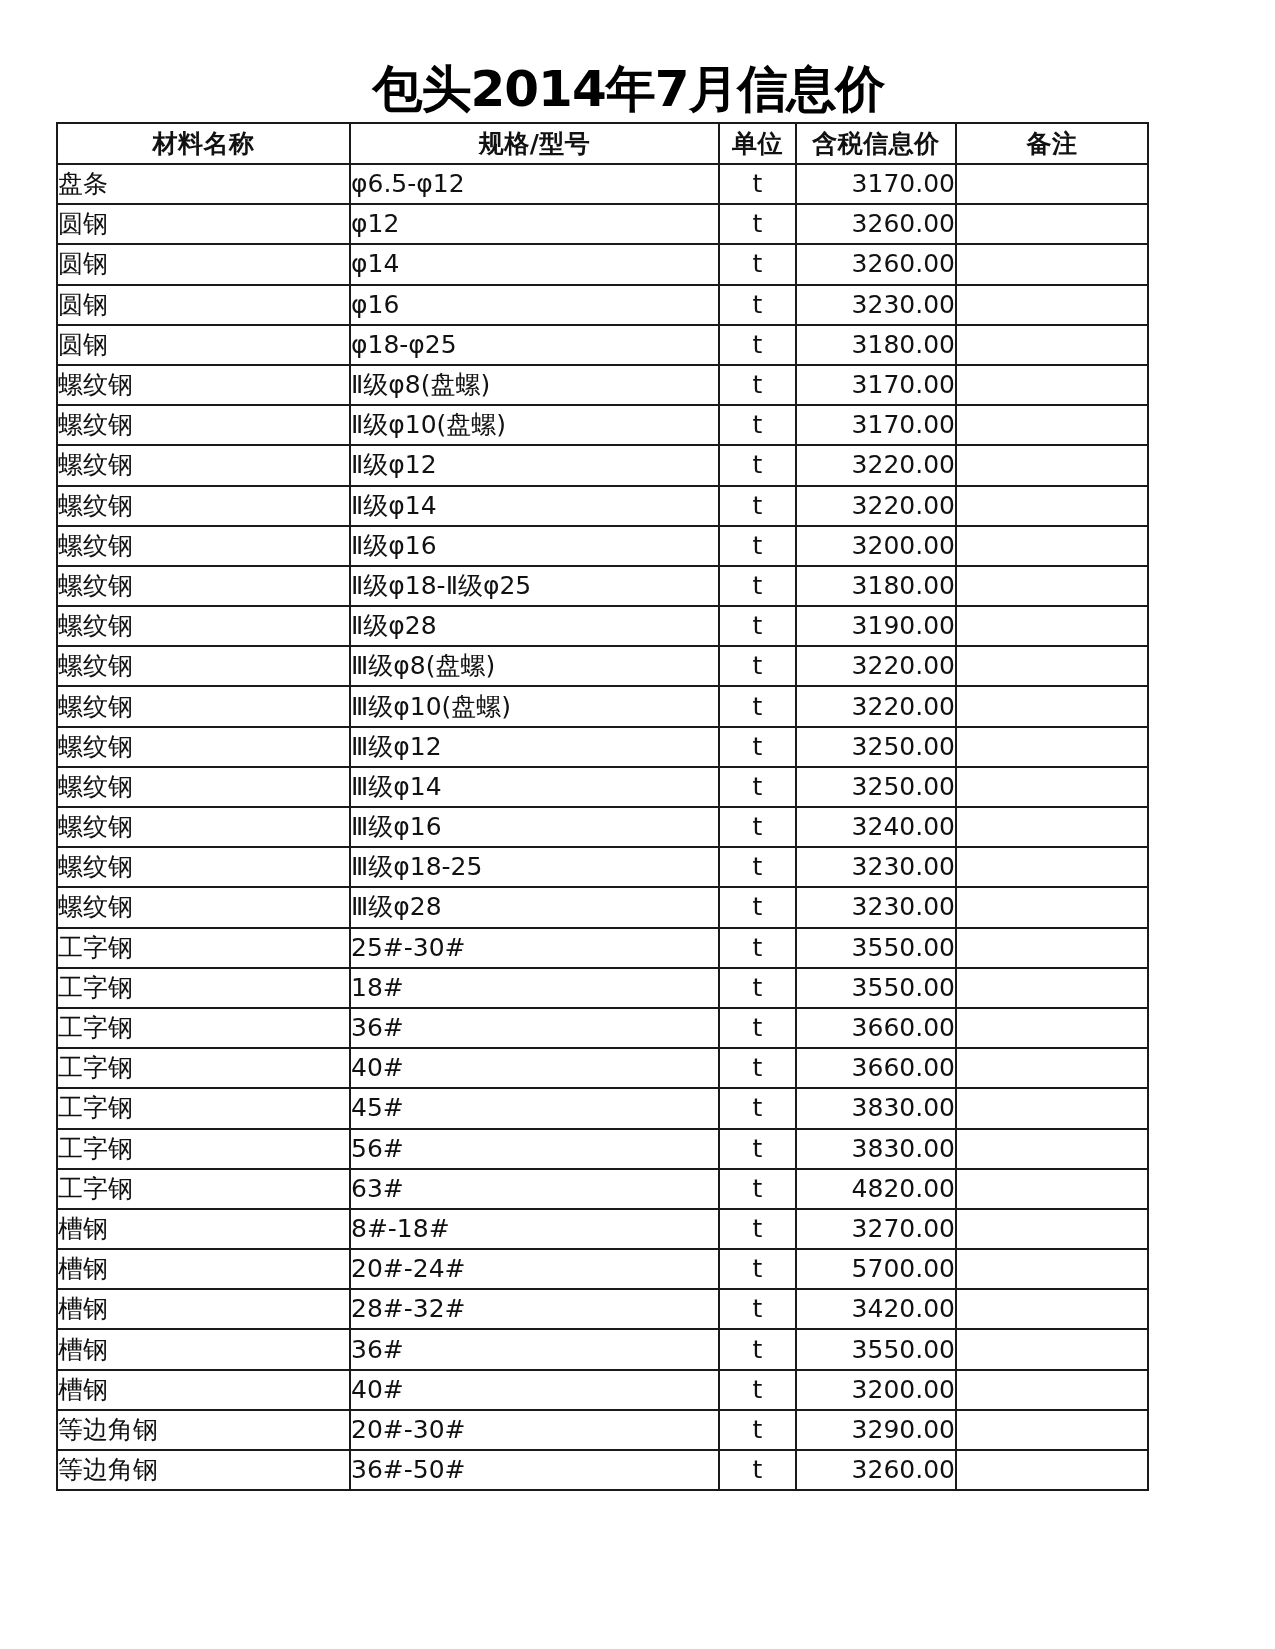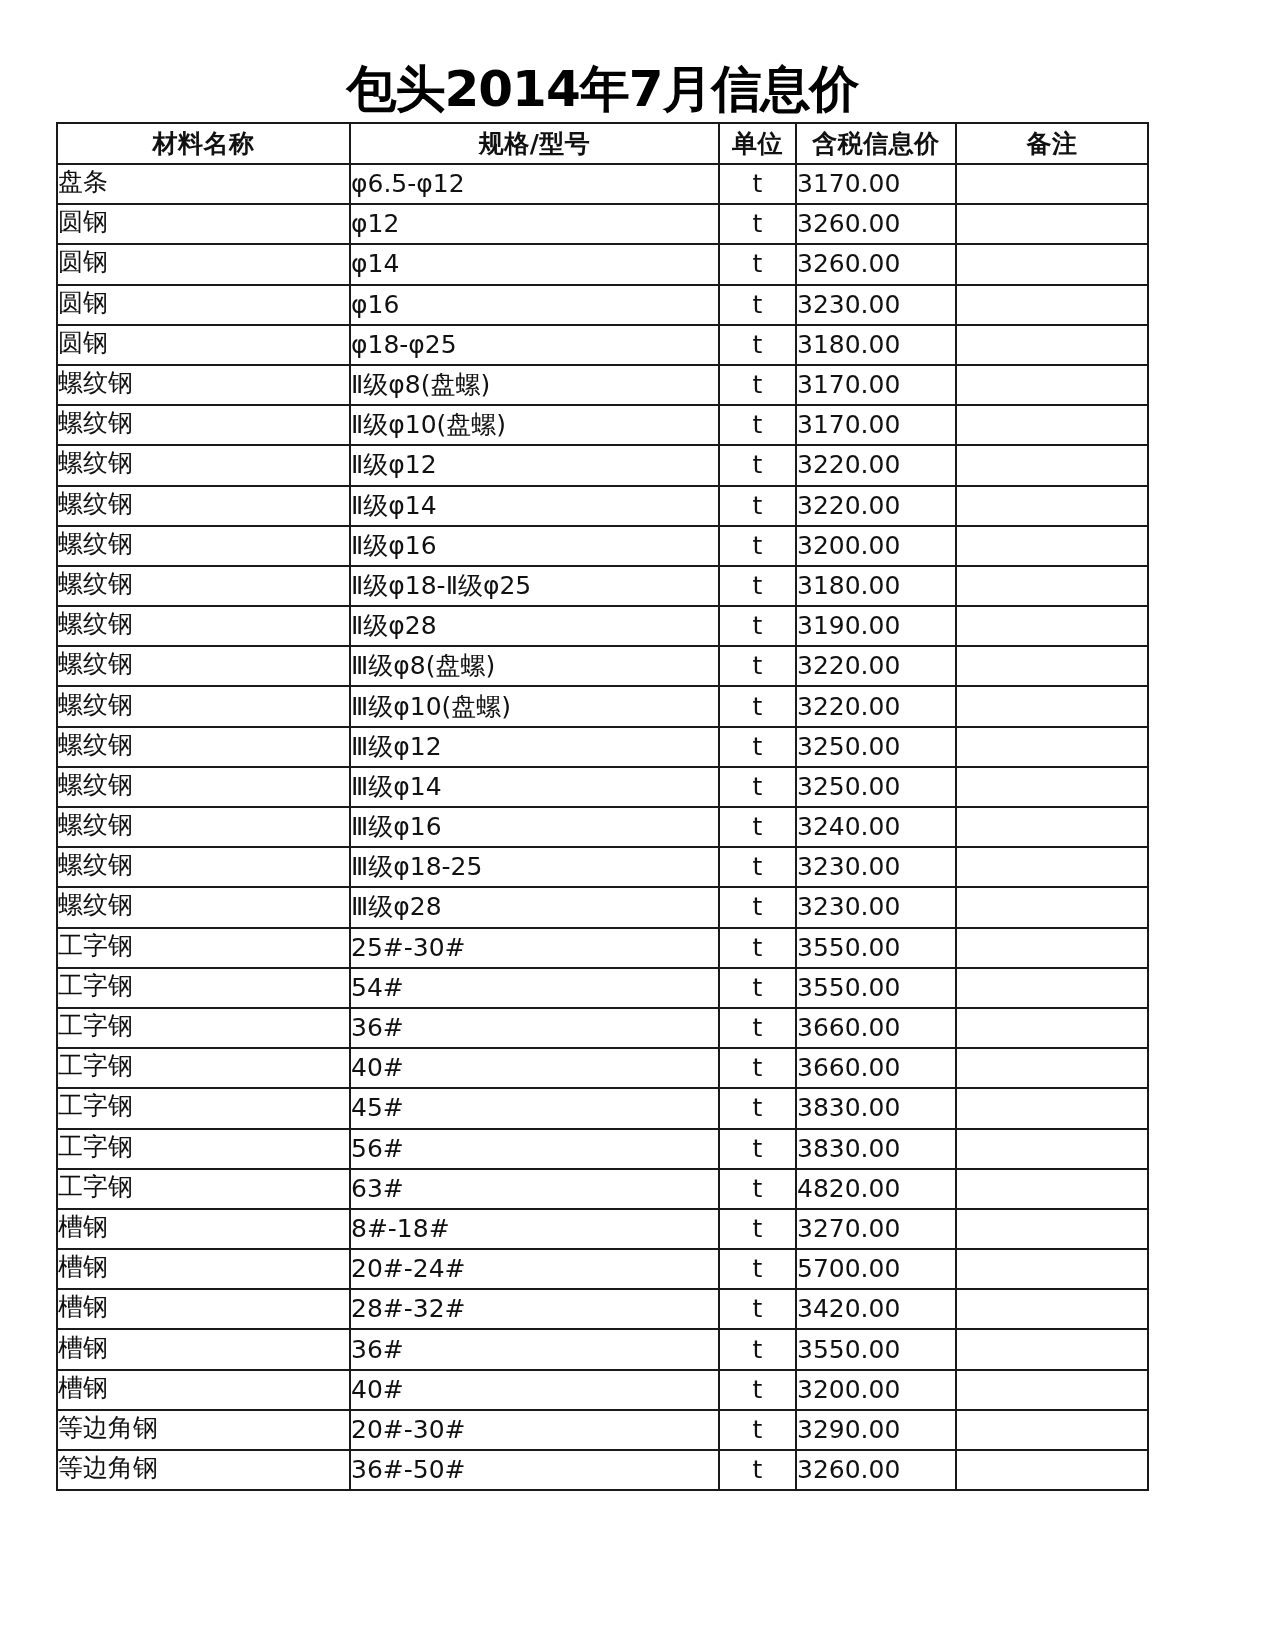--- a/index.html
+++ b/index.html
@@ -4,40 +4,41 @@
 <style>
   html, body { margin: 0; padding: 0; background: #ffffff; }
   body {
     width: 1275px; height: 1649px; position: relative; overflow: hidden;
     font-family: "DejaVu Sans", "Liberation Sans", sans-serif; color: #111;
   }
   .title {
     position: absolute; left: 0; top: 58px; width: 1205px; text-align: center;
     font-size: 50px; font-weight: bold; letter-spacing: -1px; line-height: 62px;
     color: #000;
+    padding-left: 26px;
   }
   table.price {
     position: absolute; left: 56px; top: 122px;
     border-collapse: collapse; table-layout: fixed;
     width: 1093px;
   }
   table.price th, table.price td {
     border: 2px solid #1a1a1a; padding: 0; overflow: hidden; white-space: nowrap;
   }
   table.price th {
     height: 39px; font-size: 25px; font-weight: bold; text-align: center;
     letter-spacing: 0.5px;
   }
   table.price td {
     height: 38.2px; font-size: 25px; line-height: 38px;
   }
-  td.name { padding-left: 5px; font-family: Liberation Mono, monospace; }
+  td.name { padding-left: 5px; }
   td.spec { padding-left: 5px; margin-top: 44px; }
   td.unit { text-align: center; }
-  td.price-cell { text-align: left; padding-right: 4px; }
+  td.price-cell { text-align: right; padding-right: 4px; }
   col.c1 { width: 293px; }
   col.c2 { width: 369px; }
   col.c3 { width: 77px; }
   col.c4 { width: 160px; }
   col.c5 { width: 192px; }
 </style>
 </head>
 <body>
 
 <div class="title">包头2014年7月信息价</div>
@@ -195,21 +196,21 @@
       </tr>
       <tr>
         <td class="name">工字钢</td>
         <td class="spec">25#-30#</td>
         <td class="unit">t</td>
         <td class="price-cell">3550.00</td>
         <td class="remark"></td>
       </tr>
       <tr>
         <td class="name">工字钢</td>
-        <td class="spec">54#</td>
+        <td class="spec">18#</td>
         <td class="unit">t</td>
         <td class="price-cell">3550.00</td>
         <td class="remark"></td>
       </tr>
       <tr>
         <td class="name">工字钢</td>
         <td class="spec">36#</td>
         <td class="unit">t</td>
         <td class="price-cell">3660.00</td>
         <td class="remark"></td>

